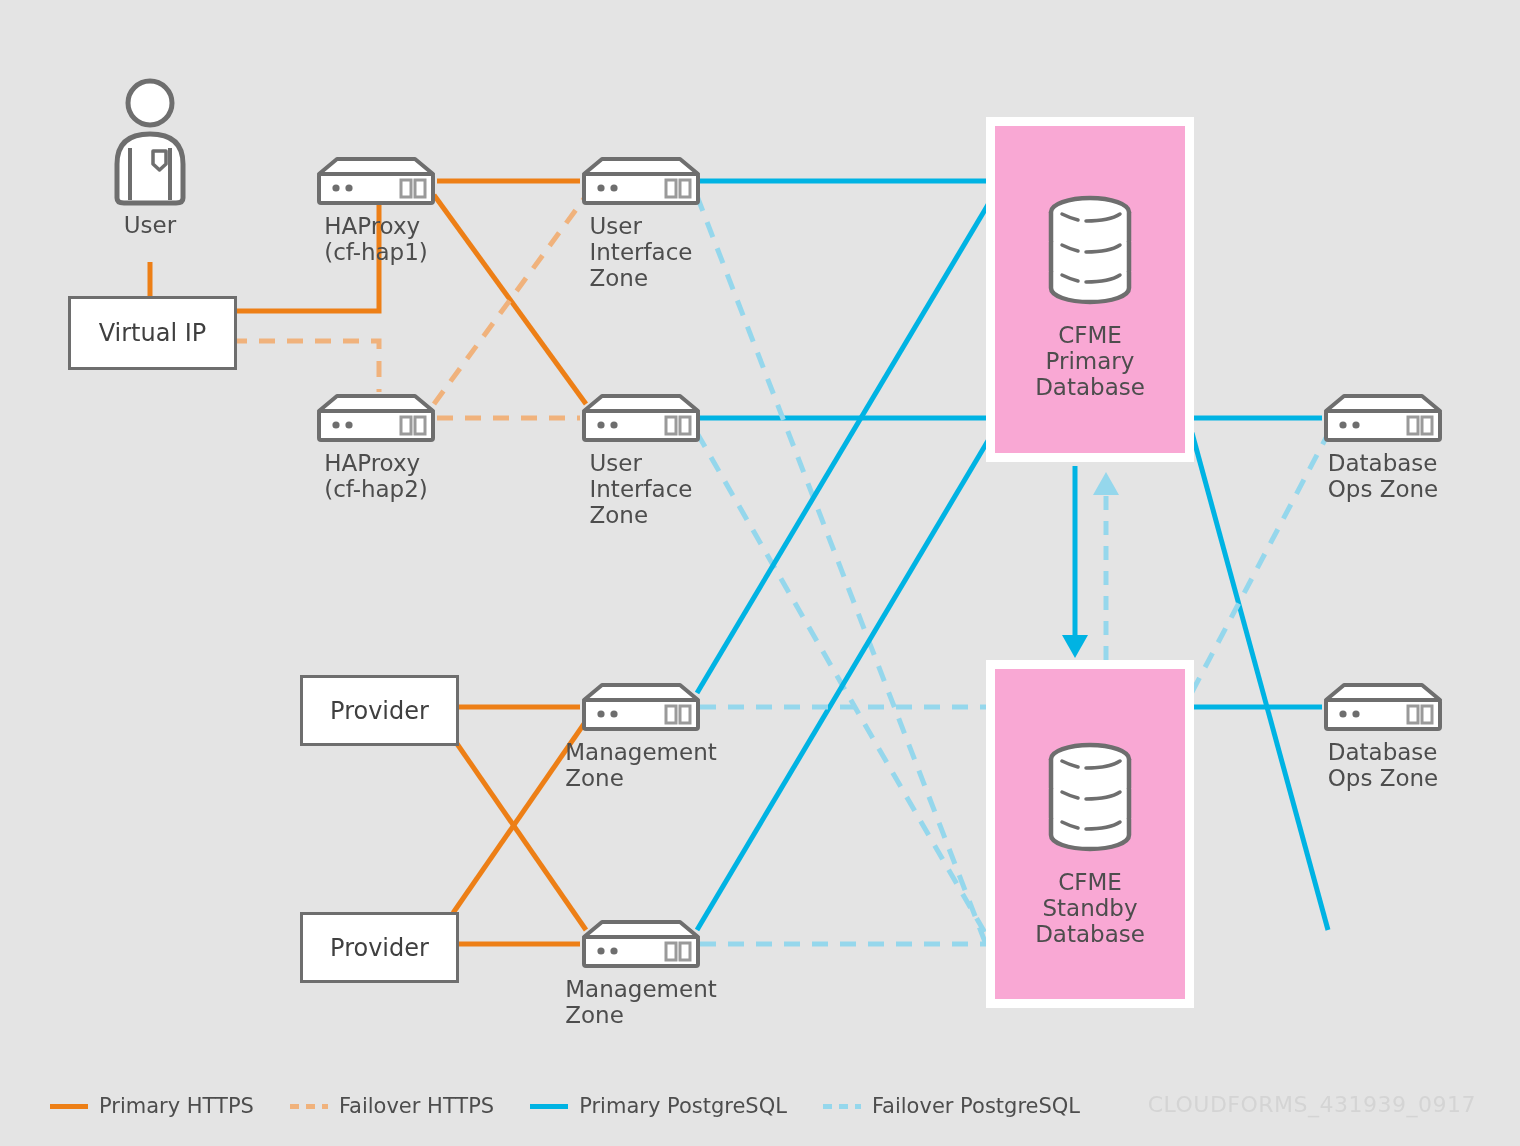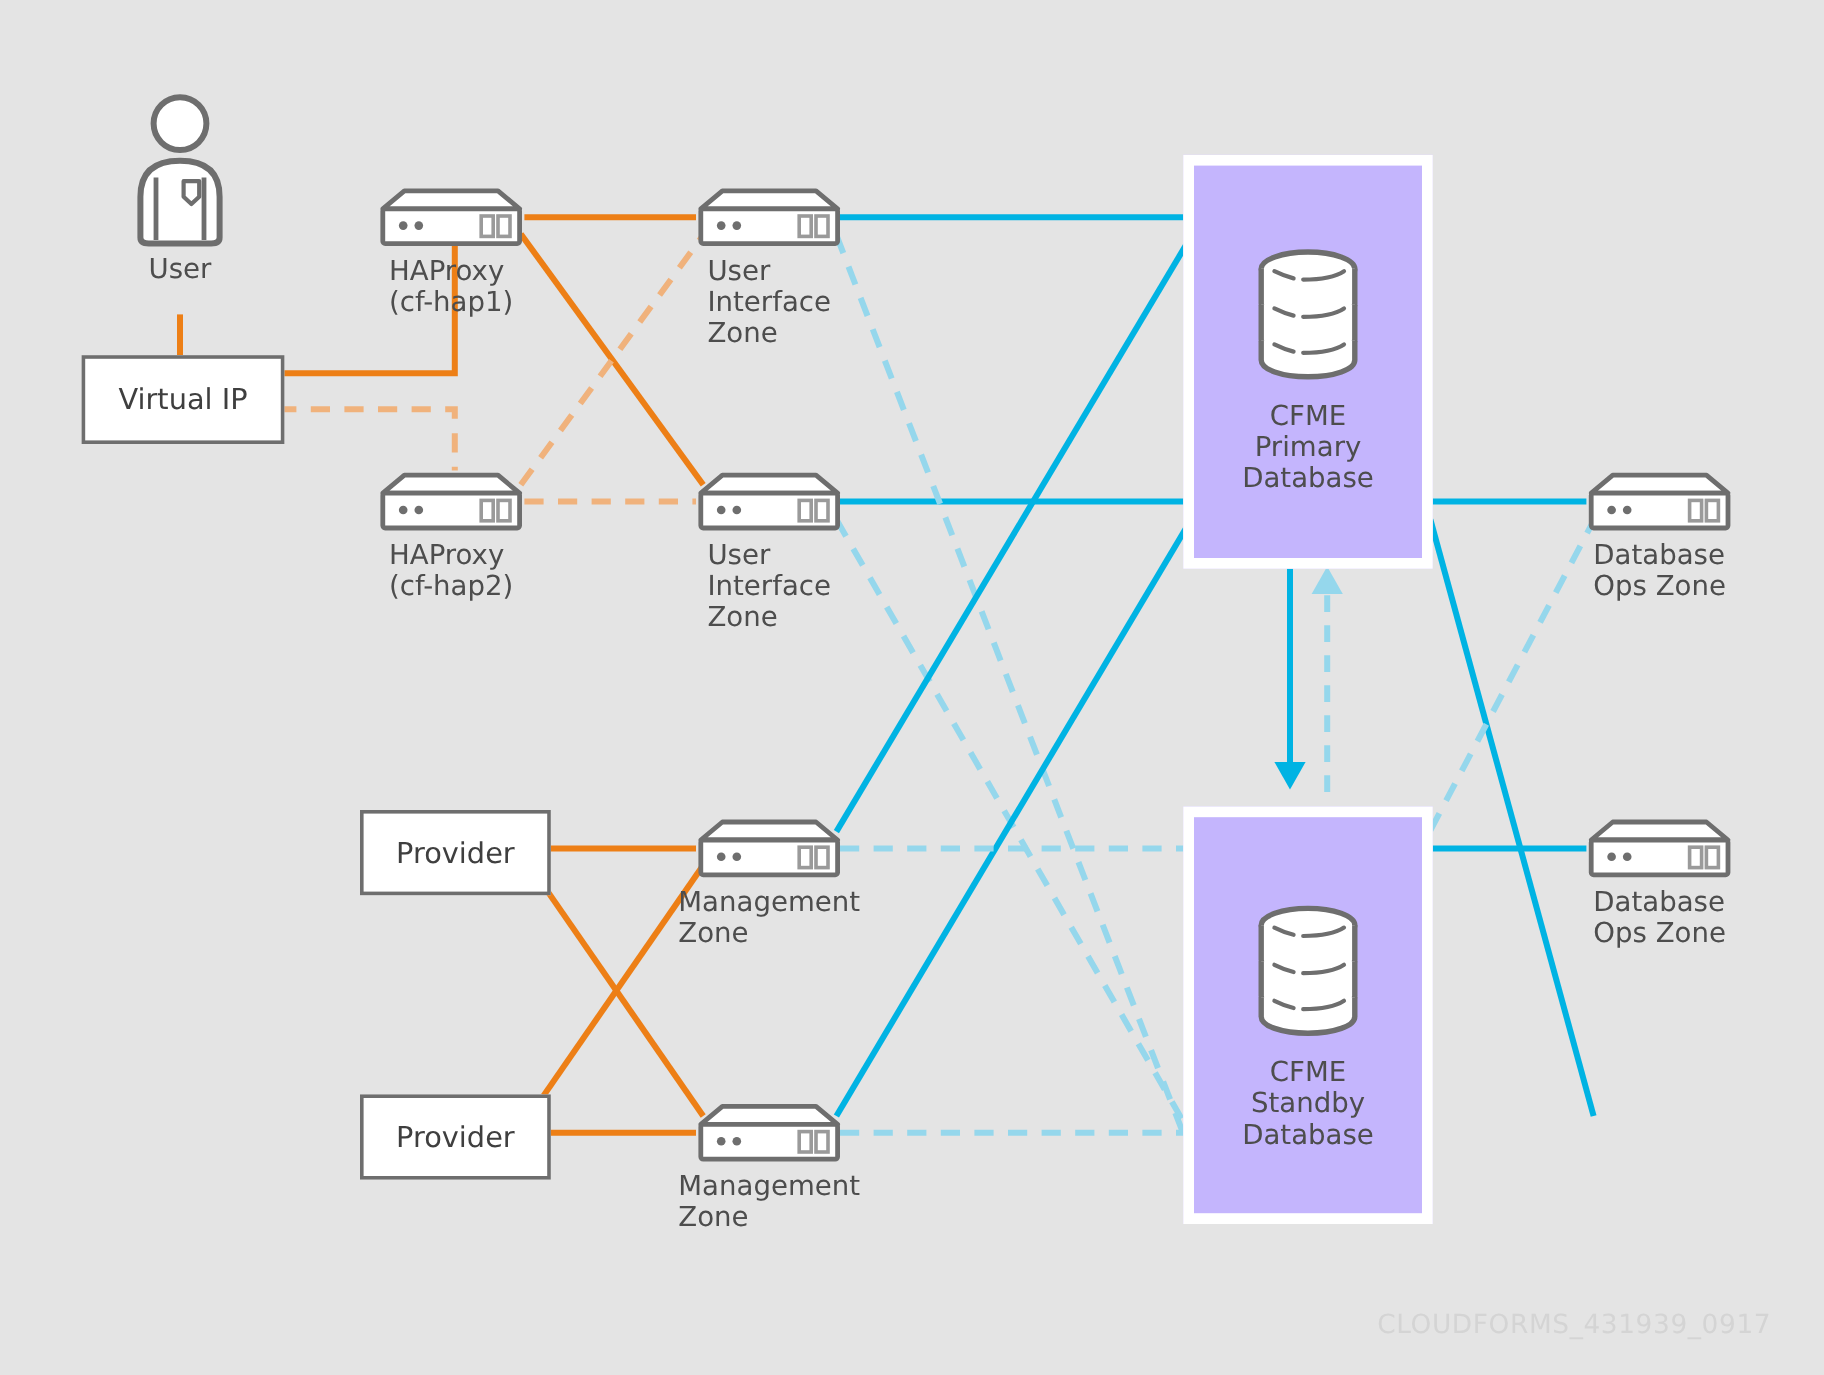--- a/index.html
+++ b/index.html
@@ -18,23 +18,22 @@
   }
   .srv{width:122px;height:52px;}
 
   .boxnode{
     position:absolute;background:#ffffff;border:3px solid #6e6e6e;
     display:flex;align-items:center;justify-content:center;
     color:#3f3f3f;font-size:24px;
   }
 
   .zone{
-    position:absolute;background:#c4b5fd;border:9px solid #ffffff;
+    position:absolute;background:#f9a8d4;border:9px solid #ffffff;
     box-sizing:border-box;
-    margin-top:12px;
   }
   .zone .zlabel{
     position:absolute;left:0;right:0;text-align:center;white-space:pre;
     color:#4d4d4d;font-size:23px;line-height:26px;
   }
   .dbicon{position:absolute;left:50%;transform:translateX(-50%);}
 
   .usericon{position:absolute;}
 
   
@@ -280,16 +279,34 @@
       <rect x="4" y="19" width="114" height="29" rx="2" fill="#ffffff" stroke="#6e6e6e" stroke-width="4"></rect>
       <circle cx="21" cy="33" r="3.6" fill="#6e6e6e"></circle>
       <circle cx="34" cy="33" r="3.6" fill="#6e6e6e"></circle>
       <rect x="86" y="25" width="10" height="17" fill="#ffffff" stroke="#9a9a9a" stroke-width="3"></rect>
       <rect x="100" y="25" width="10" height="17" fill="#ffffff" stroke="#9a9a9a" stroke-width="3"></rect>
     </svg>
     <div class="label" style="top:58px;">Database
 Ops Zone</div>
   </div>
 
+  <div id="legend">
+    <div class="lg-item">
+      <span class="lg-swatch lg-solid-o"></span>
+      <span class="lg-text">Primary HTTPS</span>
+    </div>
+    <div class="lg-item">
+      <span class="lg-swatch lg-dash-o"></span>
+      <span class="lg-text">Failover HTTPS</span>
+    </div>
+    <div class="lg-item">
+      <span class="lg-swatch lg-solid-c"></span>
+      <span class="lg-text">Primary PostgreSQL</span>
+    </div>
+    <div class="lg-item">
+      <span class="lg-swatch lg-dash-c"></span>
+      <span class="lg-text">Failover PostgreSQL</span>
+    </div>
+  </div>
 
   <div id="watermark">CLOUDFORMS_431939_0917</div>
 
 </div>
 
 </body></html>

